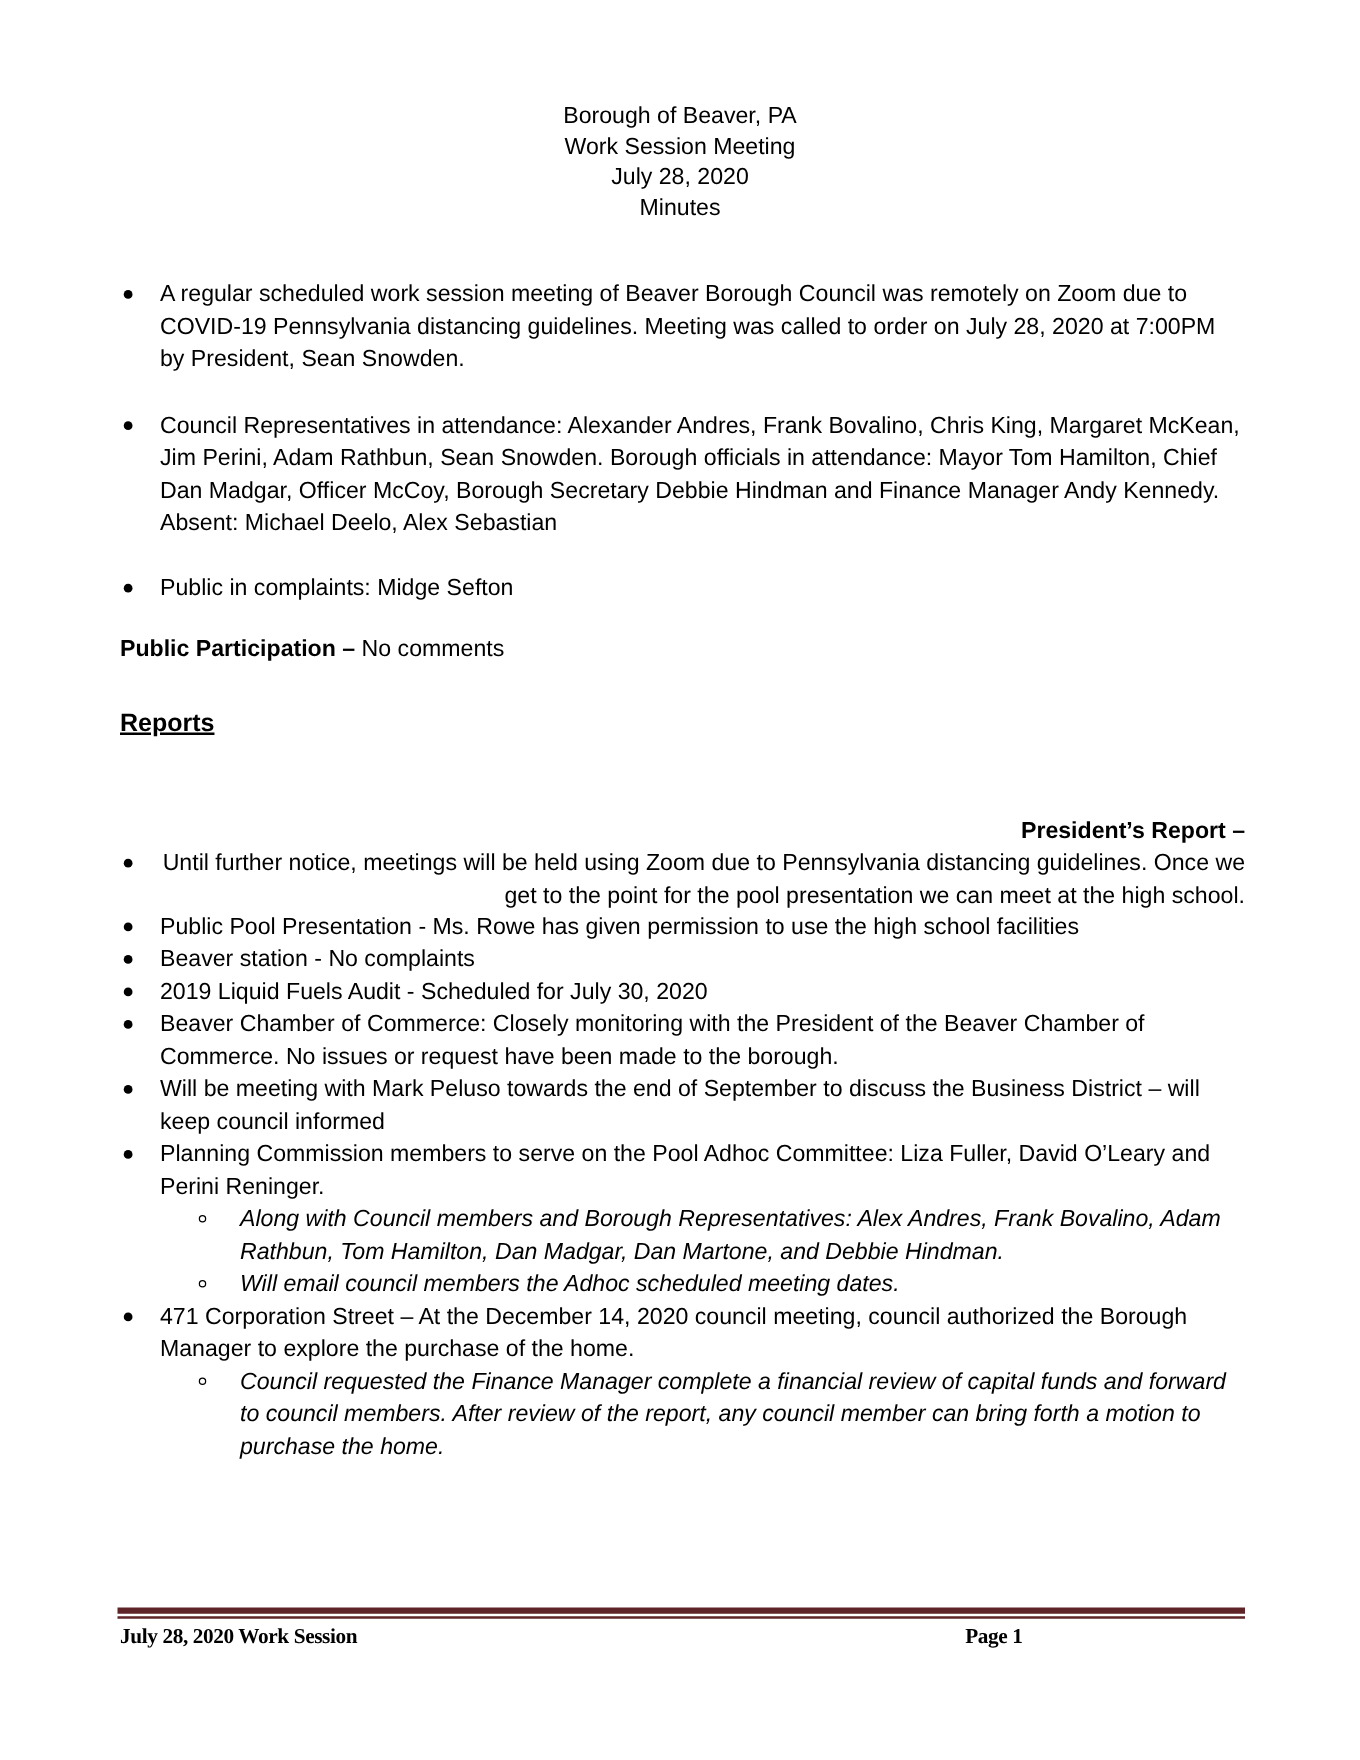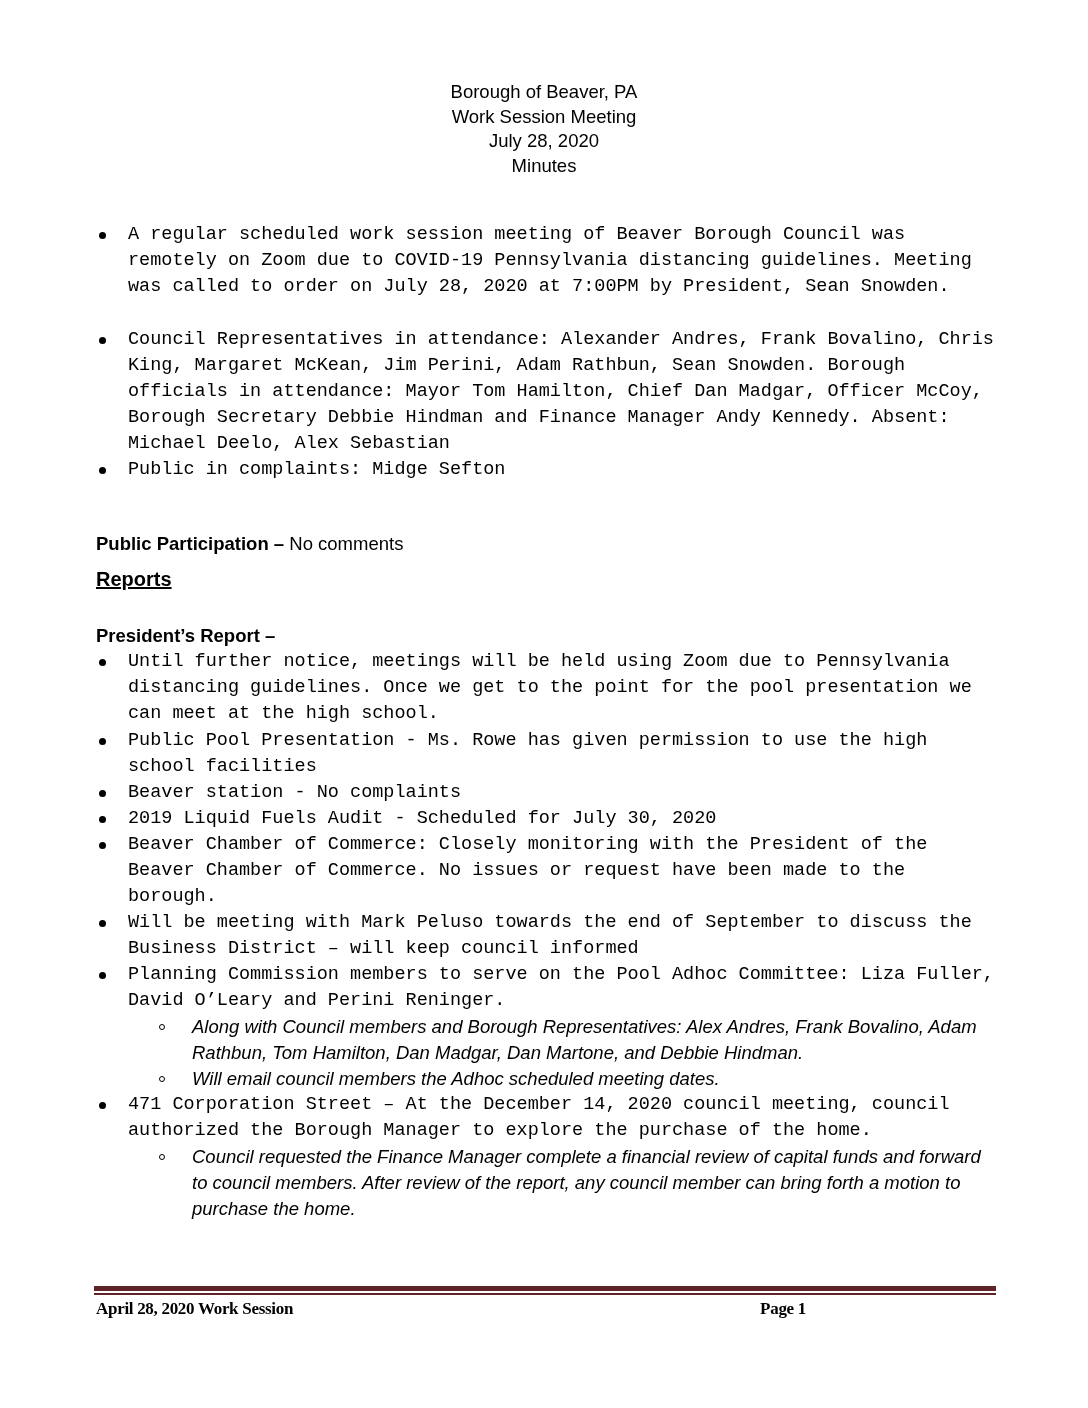--- a/index.html
+++ b/index.html
@@ -1,27 +1,27 @@
 <!DOCTYPE html>
 <html><head>
   <meta charset="utf-8">
   <style>
     html, body { margin: 0; padding: 0; background: #ffffff; }
     body {
       width: 1088px; height: 1408px; position: relative; overflow: hidden;
       font-family: "Liberation Sans", sans-serif; color: #000;
     }
-    .page { position: absolute; left: 0; top: 0; width: 900px; height: 1408px; }
+    .page { position: absolute; left: 0; top: 0; width: 900px; height: 1408px; padding-left: 12px; }
     .header {
       position: absolute; left: 0; top: 80px; width: 1088px; text-align: center;
       font-size: 18.5px; line-height: 24.5px;
     }
     .header div { margin: 0; }
     .blk { position: absolute; left: 96px; width: 900px; font-size: 18.5px; line-height: 26px; }
-    .bul { position: relative; padding-left: 32px; font-family: Liberation Mono, monospace; }
+    .bul { position: relative; padding-left: 32px; }
     .bul::before {
       content: ""; position: absolute; left: 3px; top: 10px; width: 7px; height: 7px;
       border-radius: 50%; background: #000;
     }
     .sub { position: relative; padding-left: 96px; font-style: italic; }
     .sub::before {
       content: ""; position: absolute; left: 63px; top: 10px; width: 6px; height: 6px;
       border-radius: 50%; border: 1.3px solid #000; box-sizing: border-box;
     }
     .b { font-weight: bold; }
@@ -52,44 +52,44 @@
   </div>
 
   <div class="blk" style="top:327px;">
     <div class="bul">Council Representatives in attendance: Alexander Andres, Frank Bovalino, Chris King, Margaret McKean, Jim Perini, Adam Rathbun, Sean Snowden.  Borough officials in attendance:  Mayor Tom Hamilton, Chief Dan Madgar, Officer McCoy, Borough Secretary Debbie Hindman and Finance Manager Andy Kennedy. Absent: Michael Deelo, Alex Sebastian</div>
   </div>
 
   <div class="blk" style="top:457px;">
     <div class="bul">Public in complaints: Midge Sefton</div>
   </div>
 
-  <div class="blk" style="top:531px;">
+  <div class="blk" style="top:506px;">
     <span class="b">Public Participation –</span><span> No comments</span>
   </div>
 
   <div class="blk" style="top:566px;">
     <span class="reports">Reports</span>
   </div>
 
-  <div class="blk" style="top:623px;">
+  <div class="blk" style="top:651px;text-align:right;">
     <div class="b">President’s Report –</div>
     <div class="bul">Until further notice, meetings will be held using Zoom due to Pennsylvania distancing guidelines. Once we get to the point for the pool presentation we can meet at the high school.</div>
   </div>
 
   <div class="blk" style="top:728px;">
     <div class="bul">Public Pool Presentation - Ms. Rowe has given permission to use the high school facilities</div>
     <div class="bul">Beaver station -  No complaints</div>
     <div class="bul">2019 Liquid Fuels Audit -  Scheduled for July 30, 2020</div>
     <div class="bul">Beaver Chamber of Commerce:  Closely monitoring with the President of the Beaver Chamber of Commerce.  No issues or request have been made to the borough.</div>
     <div class="bul">Will be meeting with Mark Peluso towards the end of September to discuss the Business District – will keep council informed</div>
     <div class="bul">Planning Commission members to serve on the Pool Adhoc Committee:  Liza Fuller, David O’Leary and Perini Reninger.</div>
     <div class="sub">Along with Council members and Borough Representatives:  Alex Andres, Frank Bovalino, Adam Rathbun, Tom Hamilton, Dan Madgar, Dan Martone, and Debbie Hindman.</div>
     <div class="sub">Will email council members the Adhoc scheduled meeting dates.</div>
     <div class="bul">471 Corporation Street – At the December 14, 2020 council meeting, council authorized the Borough Manager to explore the purchase of the home.</div>
     <div class="sub">Council requested the Finance Manager complete a financial review of capital funds and forward to council members. After review of the report, any council member can bring forth a motion to purchase the home.</div>
   </div>
 
   <div class="footer-rule-thick"></div>
   <div class="footer-rule-thin"></div>
-  <div class="footer-left">April 28, 2020 Work Session</div>
+  <div class="footer-left">July 28, 2020 Work Session</div>
   <div class="footer-right">Page 1</div>
 
 </div>
 
 </body></html>

